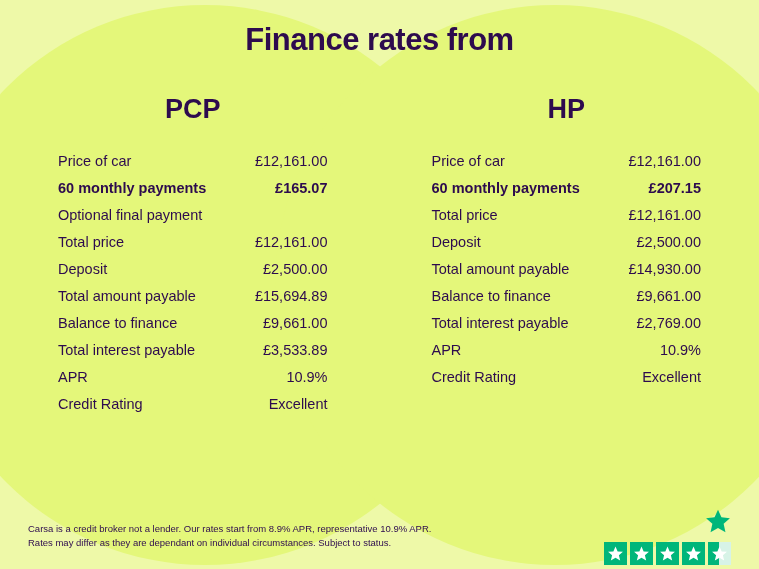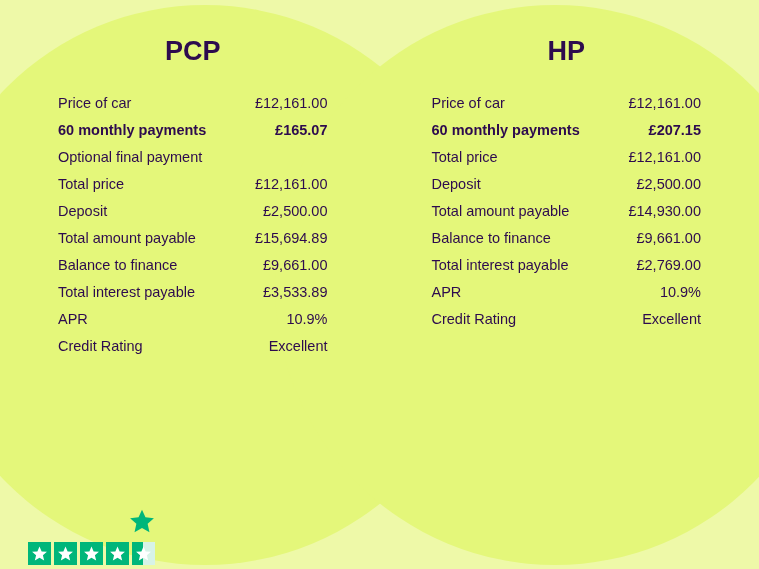--- a/index.html
+++ b/index.html
@@ -106,20 +106,21 @@
 </style>
 </head>
 <body>
 
 <div class="stage">
   <div class="blob blob-left"></div>
   <div class="blob blob-right"></div>
 
   <div class="content">
 
+    <div class="headline">Finance rates from</div>
 
 
     <div class="columns">
 
       <div class="col">
         <div class="col-title">PCP</div>
 
         <div class="row">
           <span class="label">Price of car</span>
           <span class="value">£12,161.00</span>
@@ -200,20 +201,21 @@
         <div class="row">
           <span class="label">Credit Rating</span>
           <span class="value">Excellent</span>
         </div>
       </div>
 
     </div>
   </div>
 
   <div class="footer">
+    <div class="disclaimer">Carsa is a credit broker not a lender. Our rates start from 8.9% APR, representative 10.9% APR. Rates may differ as they are dependant on individual circumstances. Subject to status.</div>
 
     <div class="trustpilot">
       <div class="tp-top">
         <span>
           <svg width="26" height="26" viewBox="0 0 24 24" aria-hidden="true">
             <polygon points="12,1.5 15.2,8.6 23,9.4 17.2,14.6 18.9,22.3 12,18.4 5.1,22.3 6.8,14.6 1,9.4 8.8,8.6" fill="#00b67a"></polygon>
           </svg>
         </span>
       </div>
       <div class="tp-stars">

